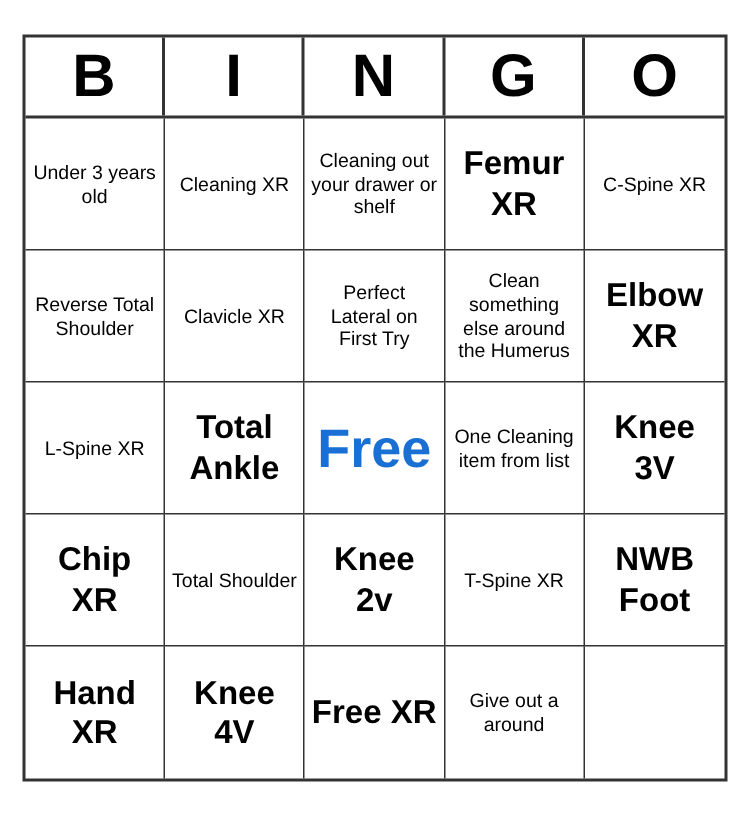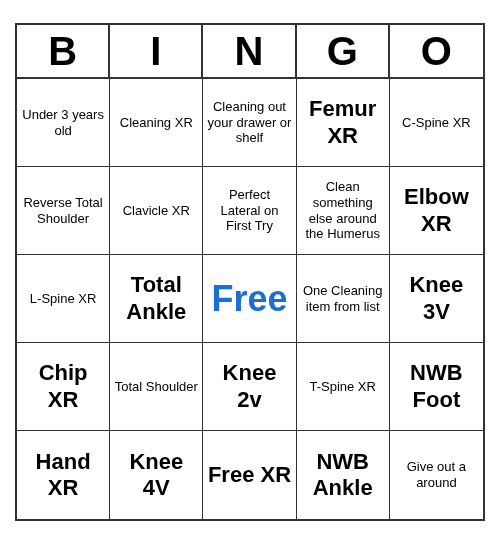--- a/index.html
+++ b/index.html
@@ -94,16 +94,15 @@
       <div class="bingo-cell">One Cleaning item from list</div>
       <div class="bingo-cell large-text">Knee 3V</div>
       <div class="bingo-cell large-text">Chip XR</div>
       <div class="bingo-cell">Total Shoulder</div>
       <div class="bingo-cell large-text">Knee 2v</div>
       <div class="bingo-cell">T-Spine XR</div>
       <div class="bingo-cell large-text">NWB Foot</div>
       <div class="bingo-cell large-text">Hand XR</div>
       <div class="bingo-cell large-text">Knee 4V</div>
       <div class="bingo-cell large-text">Free XR</div>
-      <div class="bingo-cell large-text">NWB Ankle</div>
       <div class="bingo-cell">Give out a around</div>
     </div>
 </div>
 
 </body></html>

